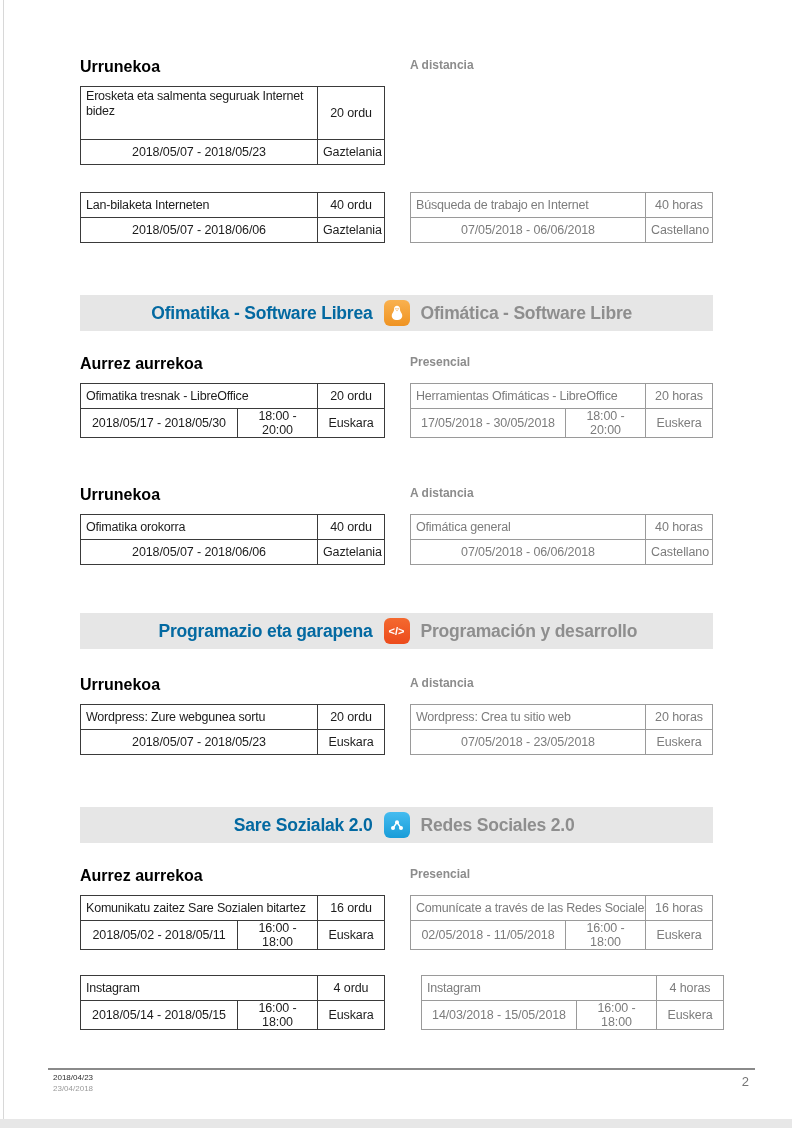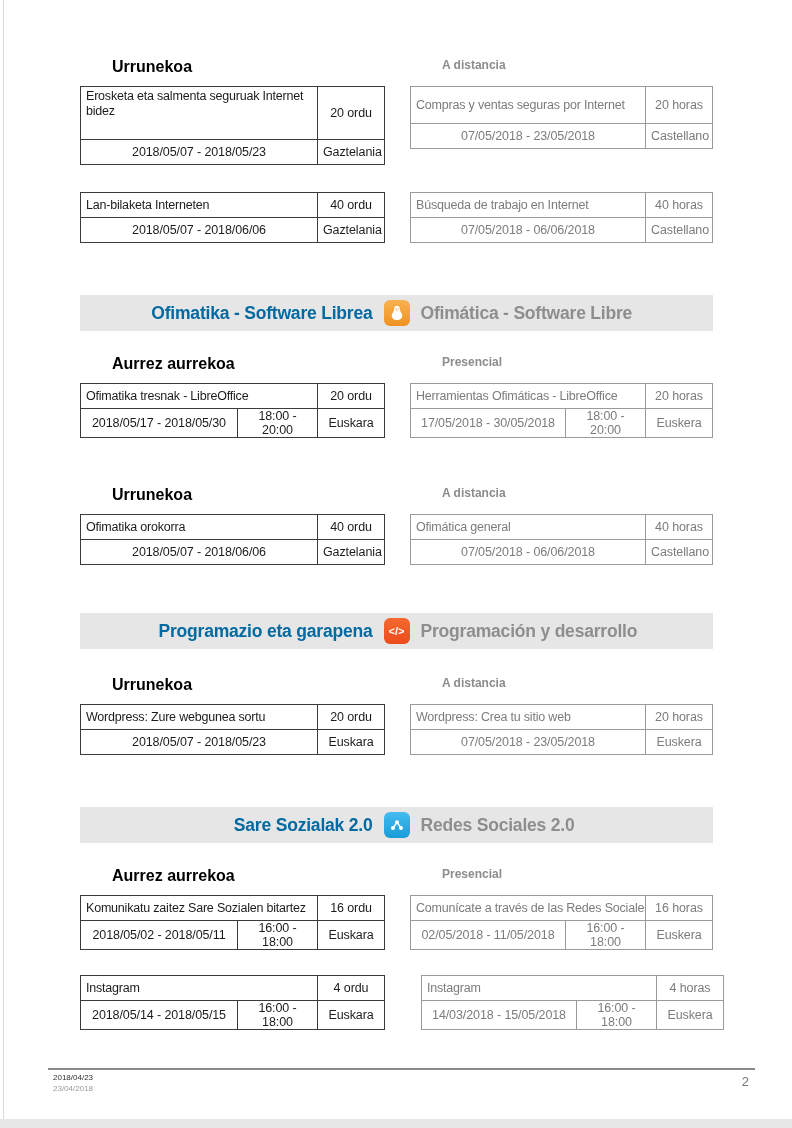--- a/index.html
+++ b/index.html
@@ -9,21 +9,21 @@
 
   .page-edge-left { position:absolute; left:3px; top:0; bottom:9px; width:1px; background:#d8d8d8; }
   .viewer-strip-bottom { position:absolute; left:0; right:0; bottom:0; height:9px; background:#e7e7e7; }
 
   .content { position:absolute; left:80px; top:58px; width:633px; }
 
   .cols { display:flex; gap:25px; }
   .col-eu { width:305px; flex:0 0 305px; }
   .col-es { width:303px; flex:0 0 303px; }
 
-  .hrow { margin-bottom:10px;margin-left:32px; }
+  .hrow { margin-bottom:10px; }
   .subhead-eu { font-size:16px; font-weight:bold; color:#000000; }
   .subhead-es { font-size:12px; font-weight:bold; color:#8c8c8c; }
 
   table.crs { border-collapse:collapse; width:100%; table-layout:fixed; font-size:12.5px; }
   .eu-t { color:#1c1c1c; }
   .eu-t td { border:1px solid #3a3a3a; }
   .es-t { color:#7c7c7c; }
   .es-t td { border:1px solid #9a9a9a; }
   td { padding:0 5px; height:25px; background:#fff; }
   td.name { text-align:left; white-space:nowrap; overflow:hidden; letter-spacing:-0.2px; }
@@ -80,38 +80,20 @@
           <td class="name wrap tall">Erosketa eta salmenta seguruak Internet bidez</td>
           <td class="c tall">20 ordu</td>
         </tr>
         <tr>
           <td class="c">2018/05/07 - 2018/05/23</td>
           <td class="c">Gaztelania</td>
         </tr>
       </tbody>
         </table>
     </div>
-    <div class="col-es">
-      <table class="crs es-t">
-        <colgroup>
-            <col>
-            <col class="chours">
-          </colgroup>
-        <tbody>
-            <tr>
-          <td class="name tall">Compras y ventas seguras por Internet</td>
-          <td class="c tall">20 horas</td>
-        </tr>
-        <tr>
-          <td class="c">07/05/2018 - 23/05/2018</td>
-          <td class="c">Castellano</td>
-        </tr>
-      </tbody>
-        </table>
-    </div>
   </div>
 
   <div class="cols gap27">
     <div class="col-eu">
       <table class="crs eu-t">
         <colgroup>
             <col>
             <col class="chours">
           </colgroup>
         <tbody>

